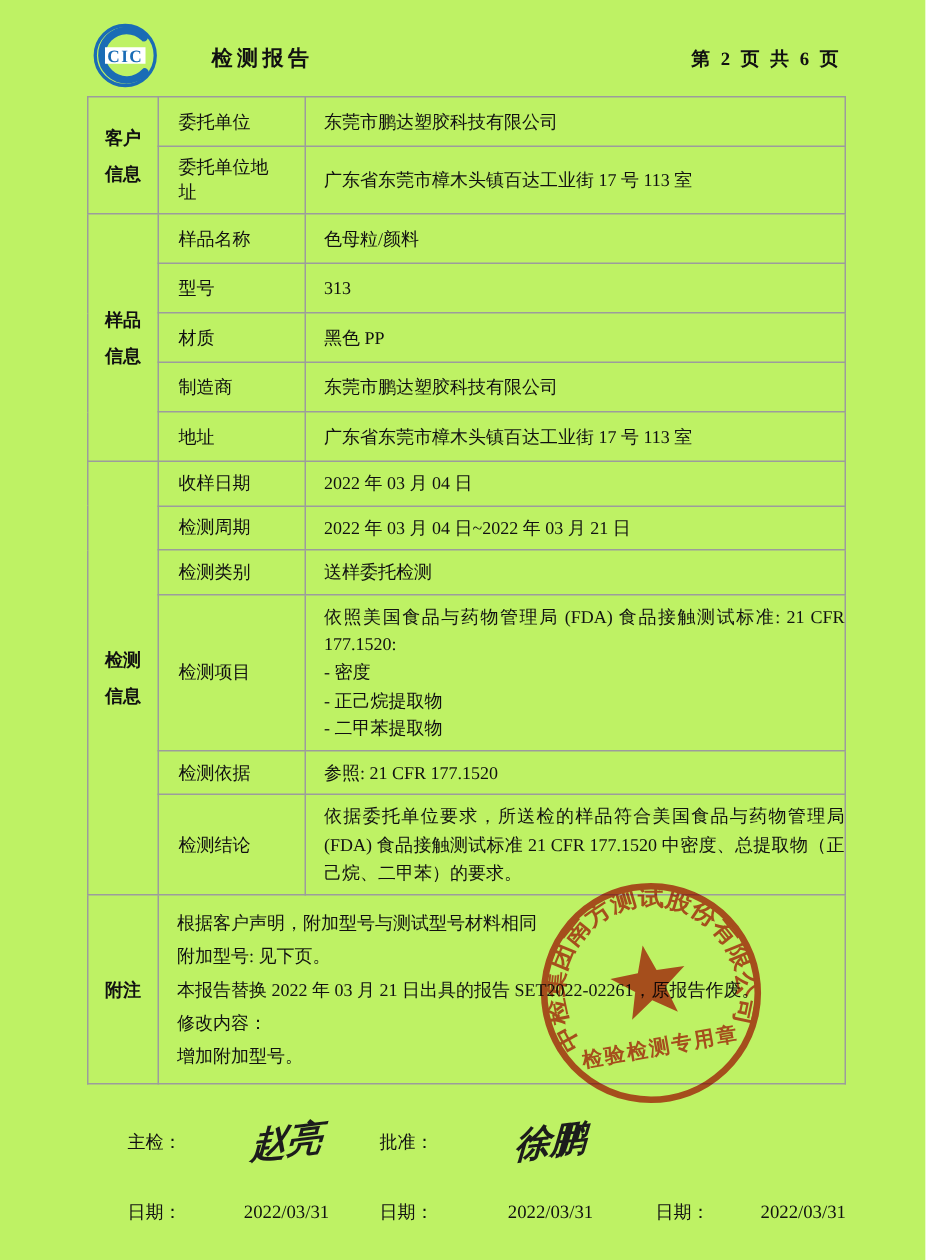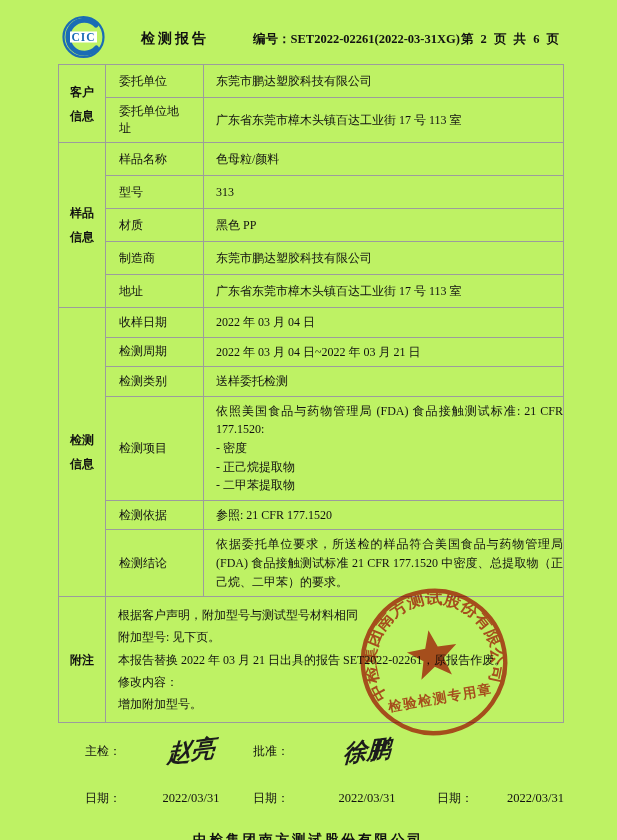--- a/index.html
+++ b/index.html
@@ -16,21 +16,21 @@
   .hdr-page { margin-left:auto; font-size:12.5px; font-weight:bold; letter-spacing:2px;text-align:right; }
   
   table.report { border-collapse:collapse; margin:2px 0 0 58px; width:505px; table-layout:fixed; }
   table.report td { border:1px solid #9c9c9c; font-size:12px; vertical-align:middle; }
   col.c1 { width:47px; } col.c2 { width:98px; } col.c3 { width:360px; }
   td.group { text-align:center; white-space:pre-line; line-height:2.0; padding:2px;font-weight:bold; }
   td.lbl   { padding:5px 24px 5px 13px; }
   td.val   { padding:5px 0 5px 12px; white-space:pre-line; line-height:1.55; text-align:justify; }
   tr.h33 td { height:33px; } tr.h26 td { height:26px; }
   
-  .sig-area { position:relative; margin:5px 0 0 58px; width:505px; z-index:1; }
+  .sig-area { position:relative; margin:15px 0 0 58px; width:505px; z-index:1; }
   .sig-row  { display:grid; grid-template-columns:168px 184px 153px; padding-left:27px; align-items:center; height:46px; }
   .date-row { display:grid; grid-template-columns:168px 184px 153px; padding-left:27px; align-items:center; margin-top:16px; }
   .sig-cell, .date-cell { display:flex; align-items:center; }
   .sig-lbl { font-size:12px; flex:0 0 44px; }
   .sig-ink { flex:1; display:flex; justify-content:center; align-items:center; }
   .sig-name {
     font-size:24px; font-weight:bold; font-style:italic; color:#1c1c1c;
     font-family:"DejaVu Sans",sans-serif;
     transform:rotate(-7deg) skewX(-10deg); line-height:1;
   }
@@ -53,21 +53,20 @@
     <span class="logo">
       <svg width="47" height="46" viewBox="0 0 47 46">
         <circle cx="23.5" cy="23" r="20" fill="none" stroke="#1a6cb5" stroke-width="2.2"></circle>
         <path d="M 36 11 A 16.5 16.5 0 1 0 36.5 34" fill="none" stroke="#1a6cb5" stroke-width="5" stroke-linecap="round"></path>
         <path d="M 34 8 l 5 2.2 -4.2 3.4 z" fill="#1a6cb5"></path>
         <rect x="10" y="17.5" width="27" height="11" fill="#ffffff"></rect>
         <text x="23.5" y="27" text-anchor="middle" font-family="Liberation Serif, DejaVu Serif, serif" font-size="11.5" font-weight="bold" fill="#1a6cb5" letter-spacing="1">CIC</text>
       </svg>
     </span>
     <span class="hdr-title">检测报告</span>
-    <span class="hdr-no"><span>编号：</span><span>SET2022-02261(2022-03-31XG)</span></span>
     <span class="hdr-page">第 2 页 共 6 页</span>
   </div>
 
   <table class="report">
     <colgroup>
         <col class="c1">
         <col class="c2">
         <col class="c3">
       </colgroup>
     <tbody>

